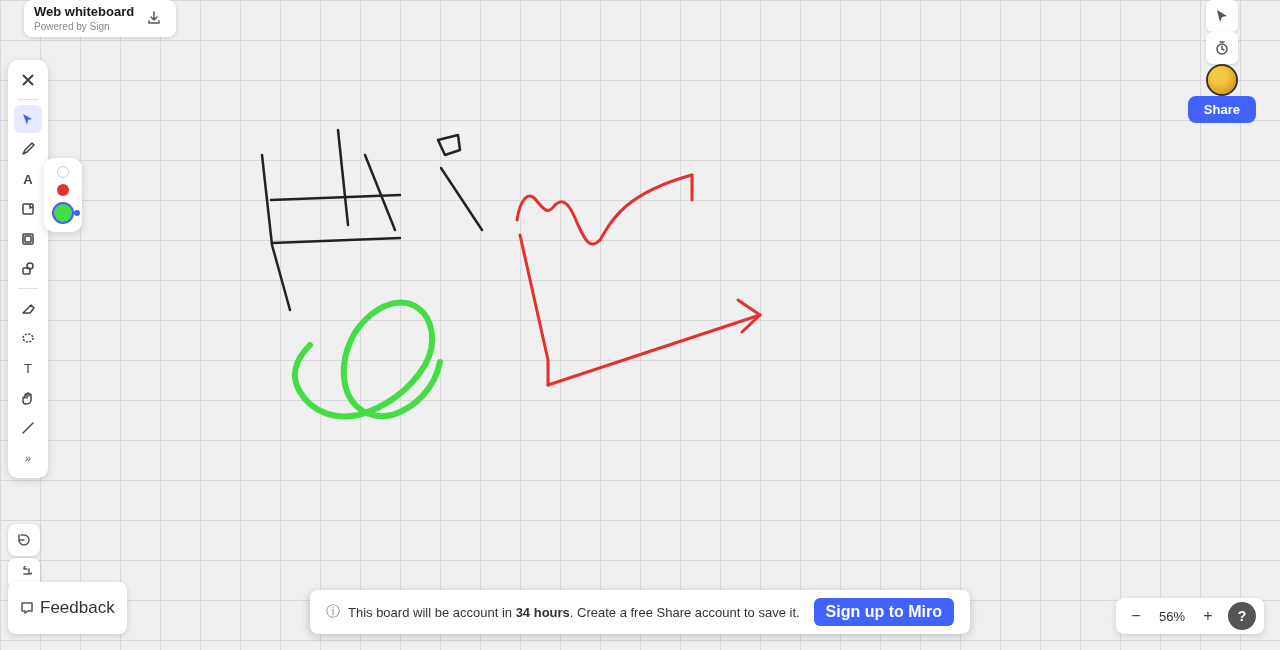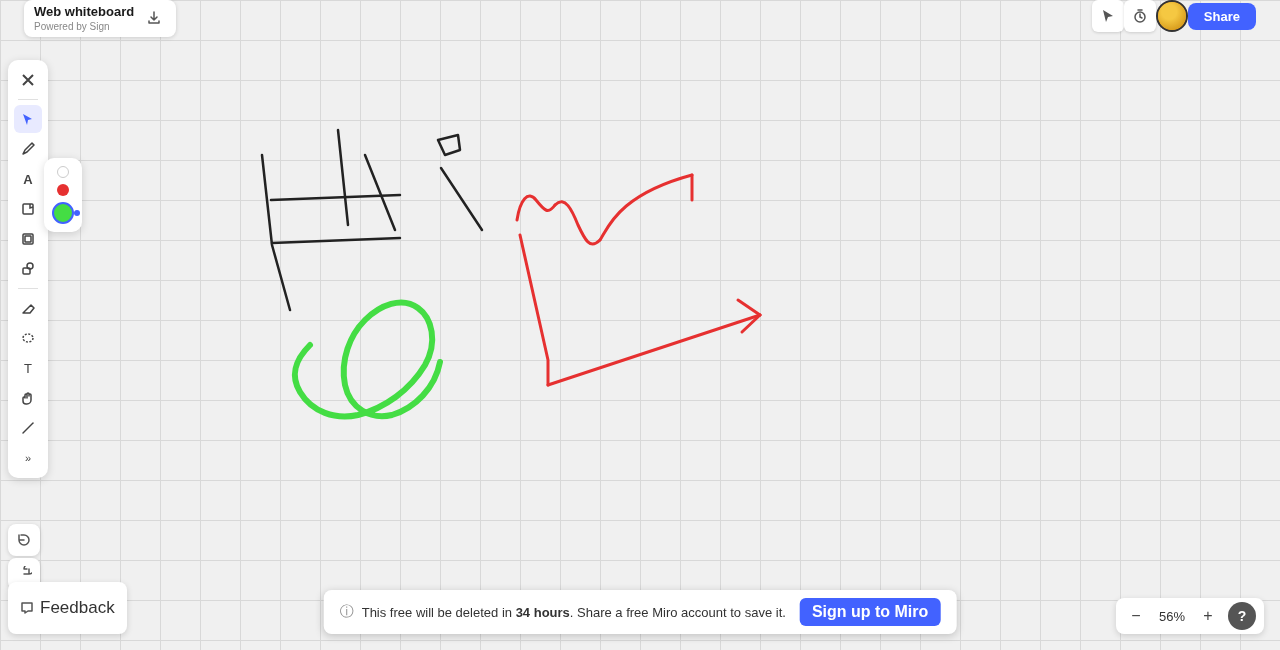--- a/index.html
+++ b/index.html
@@ -68,20 +68,21 @@
       align-items: center;
       justify-content: center;
       color: #555;
       pointer-events: all;
     }
 
     .header-right {
       display: flex;
       align-items: center;
       pointer-events: all;
+      flex-direction: column;
     }
 
     .header-icon-btn {
       width: 32px; height: 32px;
       background: white;
       border: none;
       border-radius: 6px;
       cursor: pointer;
       display: flex;
       align-items: center;
@@ -506,21 +507,21 @@
 <button class="feedback-btn">
   <svg width="14" height="14" viewBox="0 0 14 14" fill="none" stroke="#555" stroke-width="1.5">
     <path d="M2 2h10v8H8l-3 2v-2H2z" stroke-linecap="round" stroke-linejoin="round"></path>
   </svg>
   <span>Feedback</span>
 </button>
 
 <div class="notification-bar">
   <span class="notification-icon">ⓘ</span>
   <span>
-    <span>This free will be deleted in </span><strong>34 hours</strong><span>. Share a free Miro account to save it.</span>
+    <span>This board will be account in </span><strong>34 hours</strong><span>. Create a free Share account to save it.</span>
   </span>
   <button class="signup-btn">Sign up to Miro</button>
 </div>
 
 <div class="zoom-controls">
   <button class="zoom-btn">
     <span>−</span>
   </button>
   <span class="zoom-label">56%</span>
   <button class="zoom-btn">

